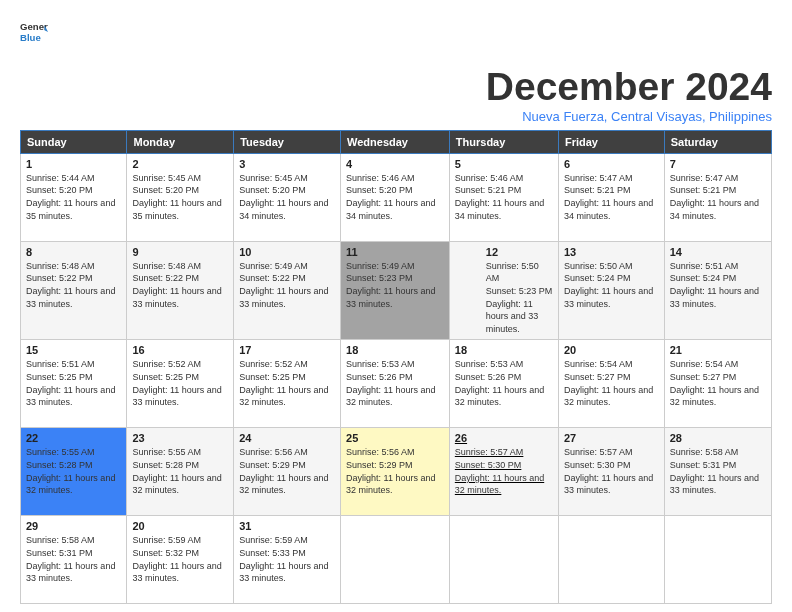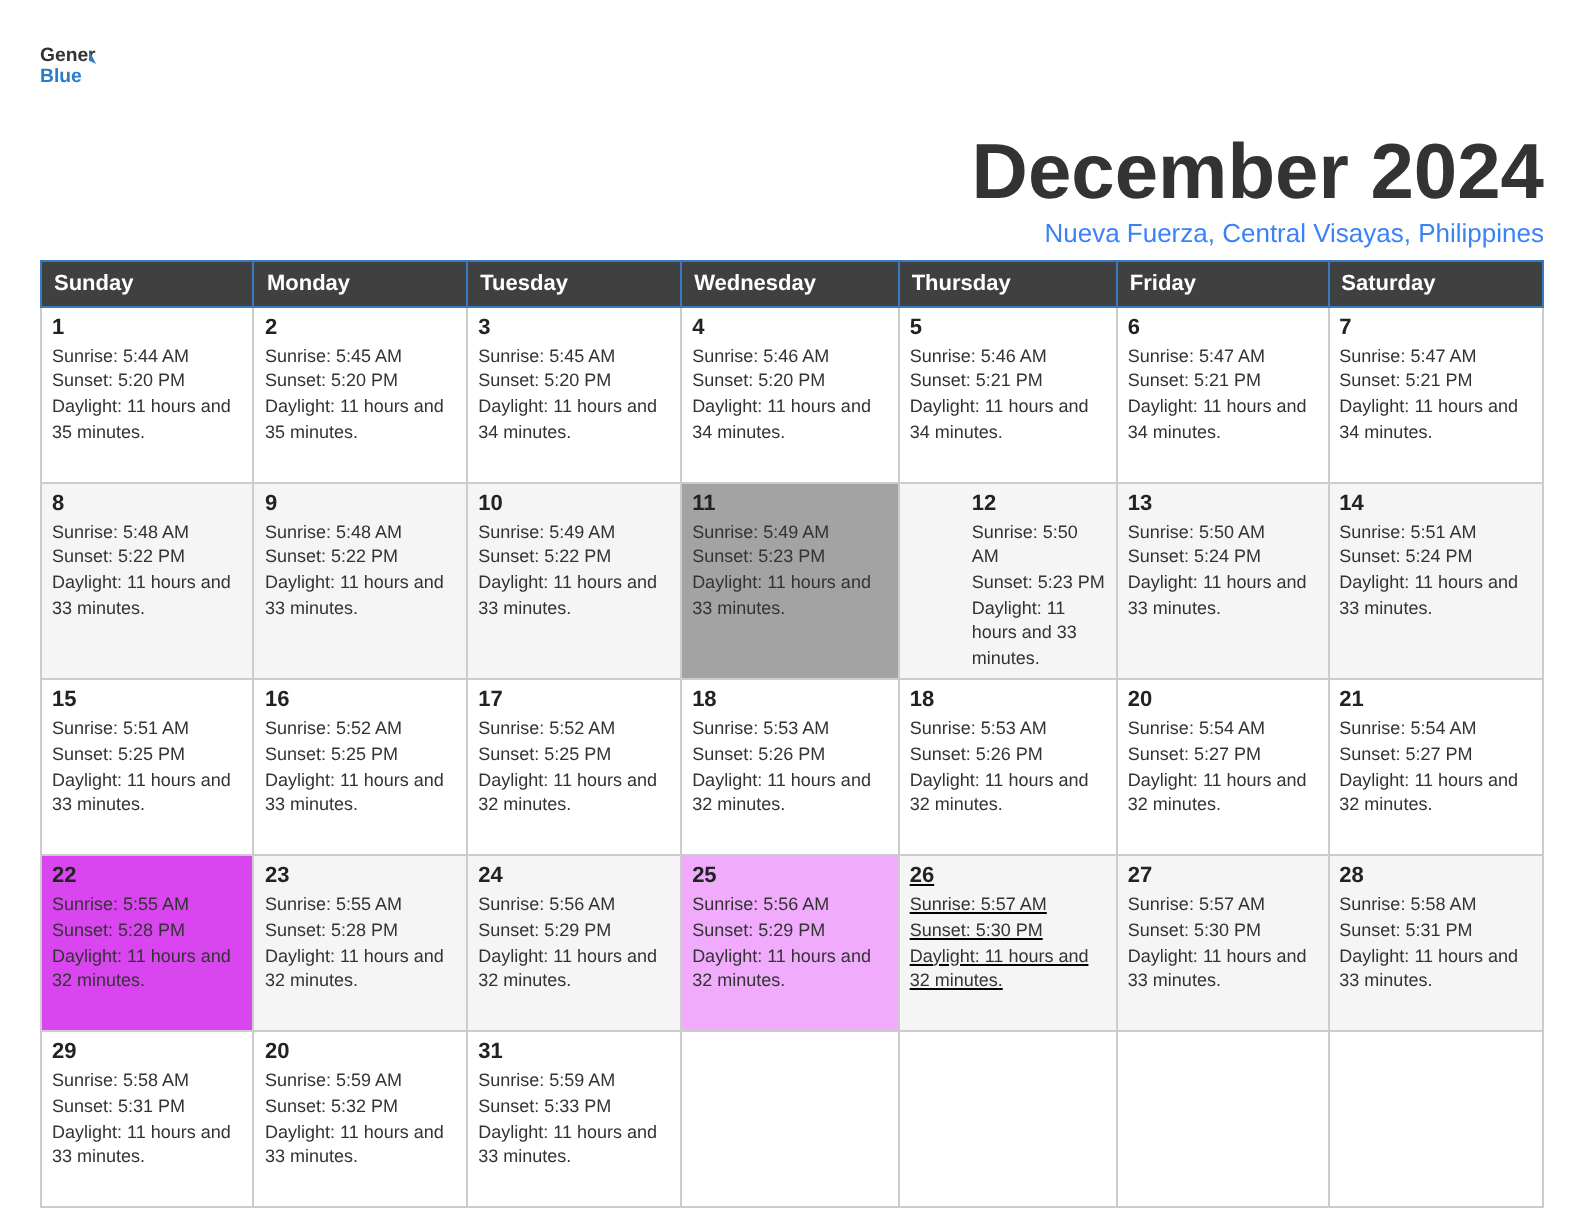--- a/index.html
+++ b/index.html
@@ -137,24 +137,24 @@
         <tr>
           <td><span class="day-num">15</span><span class="day-info">Sunrise: 5:51 AM<br>Sunset: 5:25 PM<br>Daylight: 11 hours and 33 minutes.</span></td>
           <td><span class="day-num">16</span><span class="day-info">Sunrise: 5:52 AM<br>Sunset: 5:25 PM<br>Daylight: 11 hours and 33 minutes.</span></td>
           <td><span class="day-num">17</span><span class="day-info">Sunrise: 5:52 AM<br>Sunset: 5:25 PM<br>Daylight: 11 hours and 32 minutes.</span></td>
           <td><span class="day-num">18</span><span class="day-info">Sunrise: 5:53 AM<br>Sunset: 5:26 PM<br>Daylight: 11 hours and 32 minutes.</span></td>
           <td><span class="day-num">18</span><span class="day-info">Sunrise: 5:53 AM<br>Sunset: 5:26 PM<br>Daylight: 11 hours and 32 minutes.</span></td>
           <td><span class="day-num">20</span><span class="day-info">Sunrise: 5:54 AM<br>Sunset: 5:27 PM<br>Daylight: 11 hours and 32 minutes.</span></td>
           <td><span class="day-num">21</span><span class="day-info">Sunrise: 5:54 AM<br>Sunset: 5:27 PM<br>Daylight: 11 hours and 32 minutes.</span></td>
         </tr>
         <tr>
-          <td style="background: #d946ef;"><span class="day-num">22</span><span class="day-info">Sunrise: 5:55 AM<br>Sunset: 5:28 PM<br>Daylight: 11 hours and 32 minutes.</span></td>
+          <td style="background: #3b82f6;"><span class="day-num">22</span><span class="day-info">Sunrise: 5:55 AM<br>Sunset: 5:28 PM<br>Daylight: 11 hours and 32 minutes.</span></td>
           <td style="background: rgb(245, 245, 245);"><span class="day-num">23</span><span class="day-info">Sunrise: 5:55 AM<br>Sunset: 5:28 PM<br>Daylight: 11 hours and 32 minutes.</span></td>
           <td style="background: rgb(245, 245, 245);"><span class="day-num">24</span><span class="day-info">Sunrise: 5:56 AM<br>Sunset: 5:29 PM<br>Daylight: 11 hours and 32 minutes.</span></td>
-          <td style="background: #f0abfc; margin-left: 40px;"><span class="day-num">25</span><span class="day-info">Sunrise: 5:56 AM<br>Sunset: 5:29 PM<br>Daylight: 11 hours and 32 minutes.</span></td>
+          <td style="background: #fef9c3; margin-left: 40px;"><span class="day-num">25</span><span class="day-info">Sunrise: 5:56 AM<br>Sunset: 5:29 PM<br>Daylight: 11 hours and 32 minutes.</span></td>
           <td style="background: rgb(245, 245, 245); text-decoration: underline;"><span class="day-num">26</span><span class="day-info">Sunrise: 5:57 AM<br>Sunset: 5:30 PM<br>Daylight: 11 hours and 32 minutes.</span></td>
           <td style="background: rgb(245, 245, 245);"><span class="day-num">27</span><span class="day-info">Sunrise: 5:57 AM<br>Sunset: 5:30 PM<br>Daylight: 11 hours and 33 minutes.</span></td>
           <td style="background: rgb(245, 245, 245);"><span class="day-num">28</span><span class="day-info">Sunrise: 5:58 AM<br>Sunset: 5:31 PM<br>Daylight: 11 hours and 33 minutes.</span></td>
         </tr>
         <tr>
           <td><span class="day-num">29</span><span class="day-info">Sunrise: 5:58 AM<br>Sunset: 5:31 PM<br>Daylight: 11 hours and 33 minutes.</span></td>
           <td><span class="day-num">20</span><span class="day-info">Sunrise: 5:59 AM<br>Sunset: 5:32 PM<br>Daylight: 11 hours and 33 minutes.</span></td>
           <td><span class="day-num">31</span><span class="day-info">Sunrise: 5:59 AM<br>Sunset: 5:33 PM<br>Daylight: 11 hours and 33 minutes.</span></td>
           <td class="empty-cell"></td>
           <td class="empty-cell"></td>

